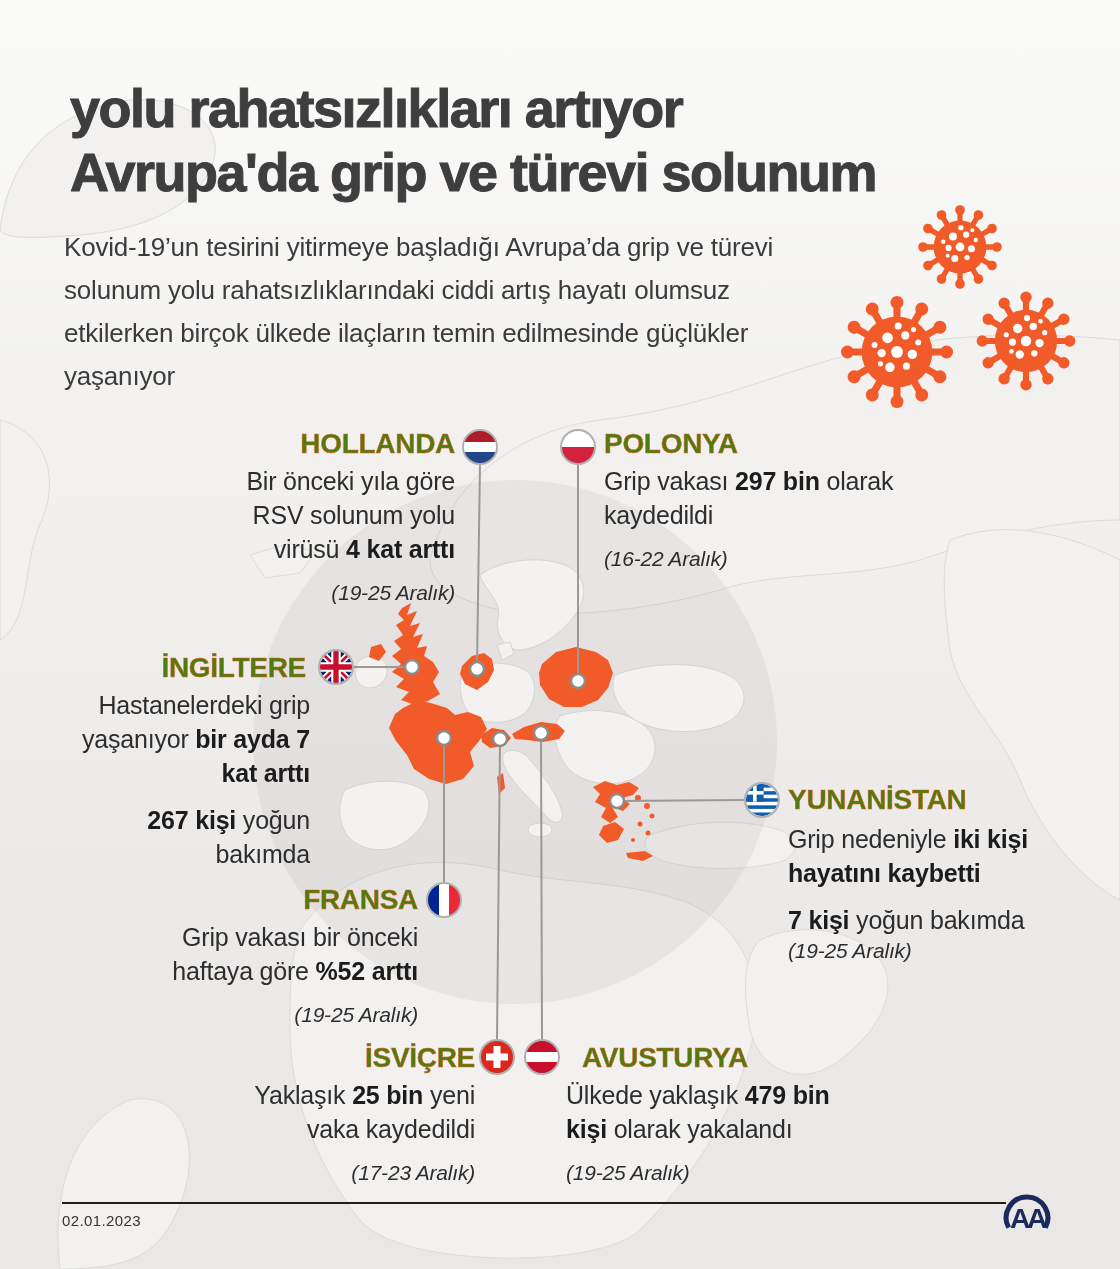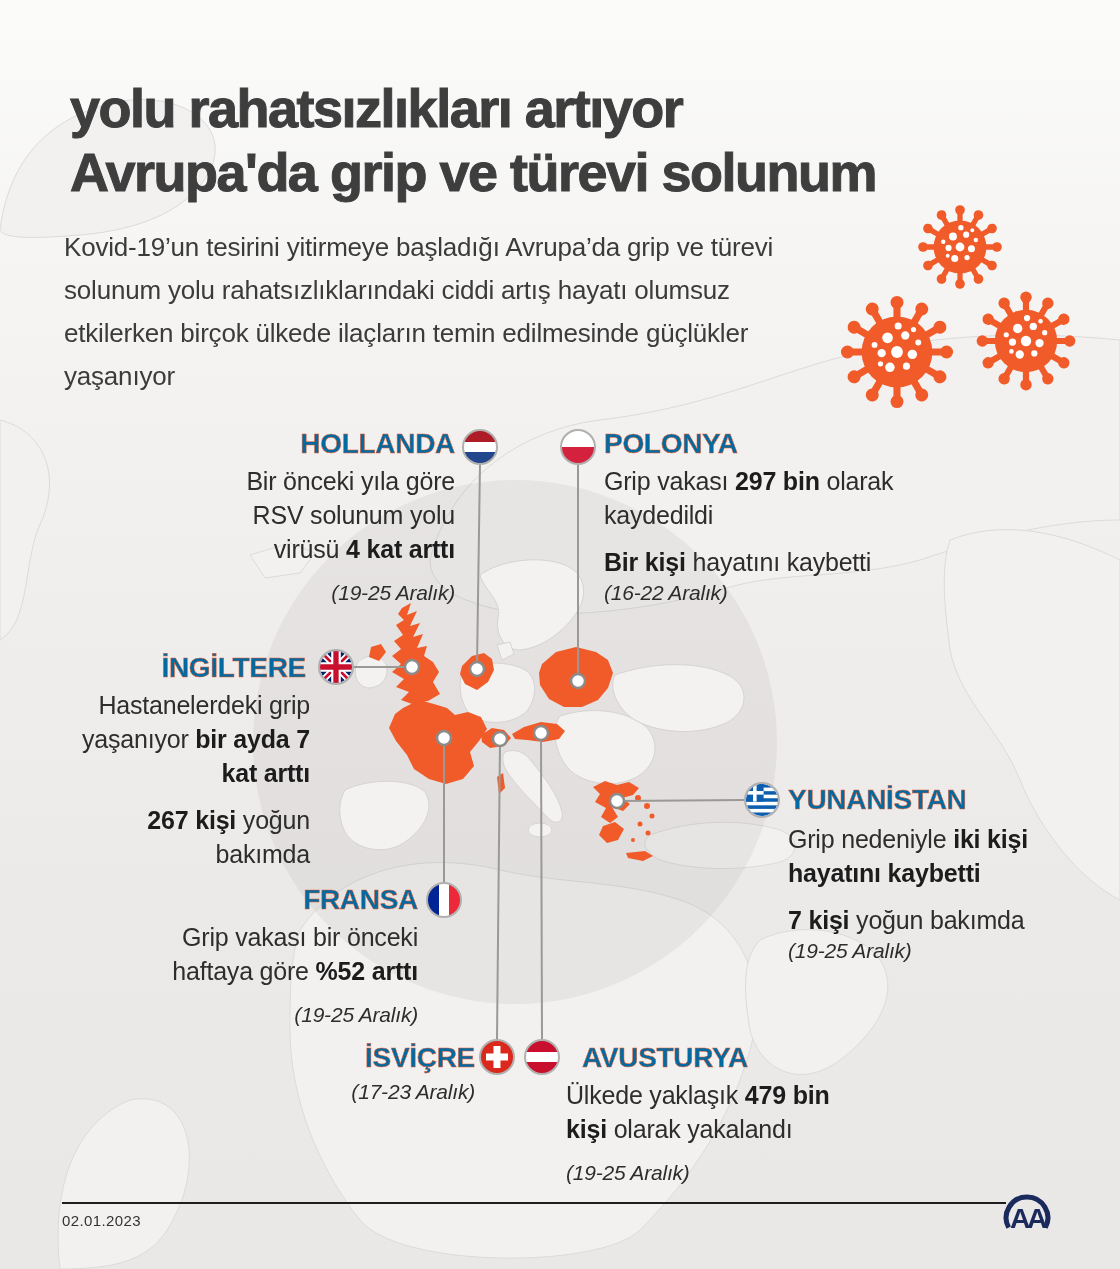--- a/index.html
+++ b/index.html
@@ -13,21 +13,21 @@
   .title{
     position:absolute;left:70px;top:76px;width:900px;
     font-size:54px;line-height:64px;font-weight:700;color:#3e3e3e;
     letter-spacing:-1.5px;-webkit-text-stroke:1px #3e3e3e;
   }
   .intro{
     position:absolute;left:64px;top:226px;width:720px;
     font-size:26px;line-height:43px;color:#3b3b3b;letter-spacing:-0.2px;
   }
   .country-label{
-    position:absolute;font-size:28px;font-weight:700;color:#0369a1;
+    position:absolute;font-size:28px;font-weight:700;color:#4d7c0f;
     letter-spacing:-0.3px;-webkit-text-stroke:0.5px #f15b29;white-space:nowrap;
   }
   .ta-r{text-align:right;}
   .body-block{position:absolute;font-size:25px;line-height:34px;color:#2d2d2d;letter-spacing:-0.2px;}
   .body-block .para{margin:0 0 13px 0;}
   .b{font-weight:700;color:#1c1c1c;}
   .note{font-size:21px;font-style:italic;line-height:27px;margin-top:0;color:#2d2d2d;}
   .flag{
     position:absolute;width:32px;height:32px;border:2px solid #b1b0af;border-radius:50%;
     overflow:hidden;background:#fff;
@@ -201,21 +201,20 @@
 <div class="flag flag-nl" style="left:462px;top:429px;"></div>
 <div class="body-block ta-r" style="left:220px;top:464px;width:235px;">
   <p class="para"><span>Bir önceki yıla göre RSV solunum yolu virüsü </span><span class="b">4 kat arttı</span></p>
   <div class="note">(19-25 Aralık)</div>
 </div>
 
 <div class="country-label" style="left:604px;top:428px;">POLONYA</div>
 <div class="flag flag-pl" style="left:560px;top:429px;"></div>
 <div class="body-block" style="left:604px;top:464px;width:300px;">
   <p class="para"><span>Grip vakası </span><span class="b">297 bin</span><span> olarak kaydedildi</span></p>
-  <p class="para" style="margin-bottom:0;"><span class="b">Bir kişi</span><span> hayatını kaybetti</span></p>
   <div class="note">(16-22 Aralık)</div>
 </div>
 
 <div class="country-label ta-r" style="left:56px;top:652px;width:250px;">İNGİLTERE</div>
 <div class="flag" style="left:318px;top:649px;">
   <svg viewBox="0 0 60 60" xmlns="http://www.w3.org/2000/svg">
     <defs>
         <clipPath id="ukclip">
           <circle cx="30" cy="30" r="30"></circle>
         </clipPath>
@@ -263,20 +262,21 @@
 </div>
 <div class="body-block" style="left:788px;top:822px;width:280px;">
   <p class="para"><span>Grip nedeniyle </span><span class="b">iki kişi hayatını kaybetti</span></p>
   <p class="para" style="margin-bottom:0;"><span class="b">7 kişi</span><span> yoğun bakımda</span></p>
   <div class="note">(19-25 Aralık)</div>
 </div>
 
 <div class="country-label ta-r" style="left:215px;top:1042px;width:260px;">İSVİÇRE</div>
 <div class="flag flag-ch" style="left:479px;top:1039px;"></div>
 <div class="body-block ta-r" style="left:235px;top:1078px;width:240px;">
+  <p class="para"><span>Yaklaşık </span><span class="b">25 bin</span><span> yeni vaka kaydedildi</span></p>
   <div class="note">(17-23 Aralık)</div>
 </div>
 
 <div class="country-label" style="left:582px;top:1042px;">AVUSTURYA</div>
 <div class="flag flag-at" style="left:524px;top:1039px;"></div>
 <div class="body-block" style="left:566px;top:1078px;width:300px;">
   <p class="para"><span>Ülkede yaklaşık </span><span class="b">479 bin kişi</span><span> olarak yakalandı</span></p>
   <div class="note">(19-25 Aralık)</div>
 </div>
 

